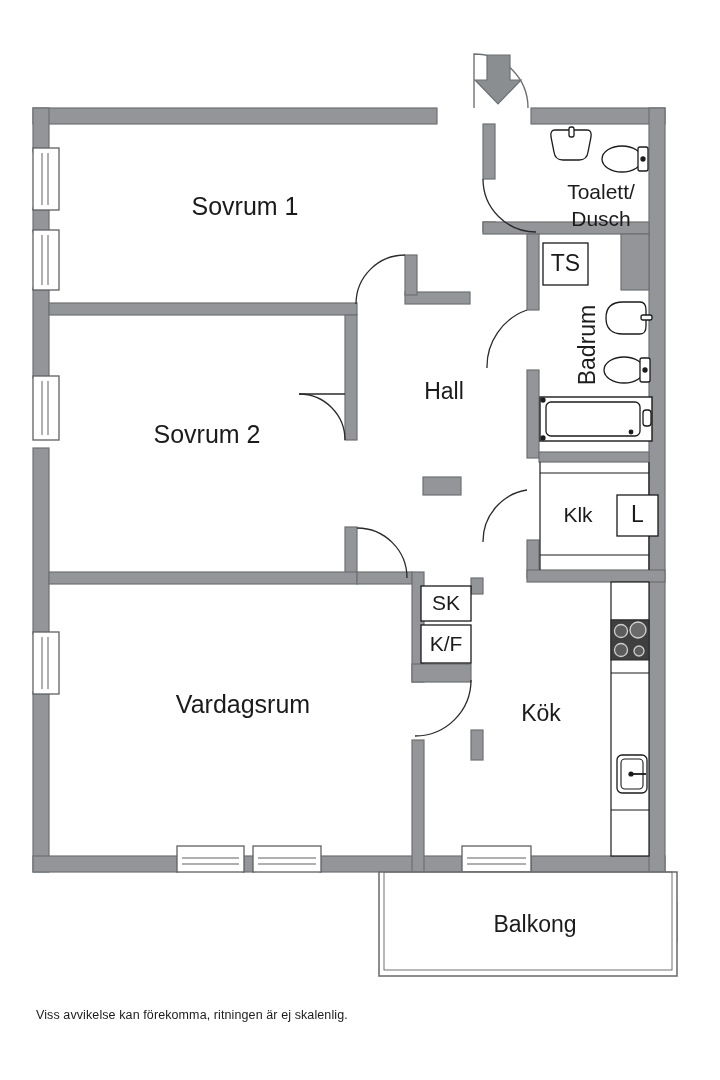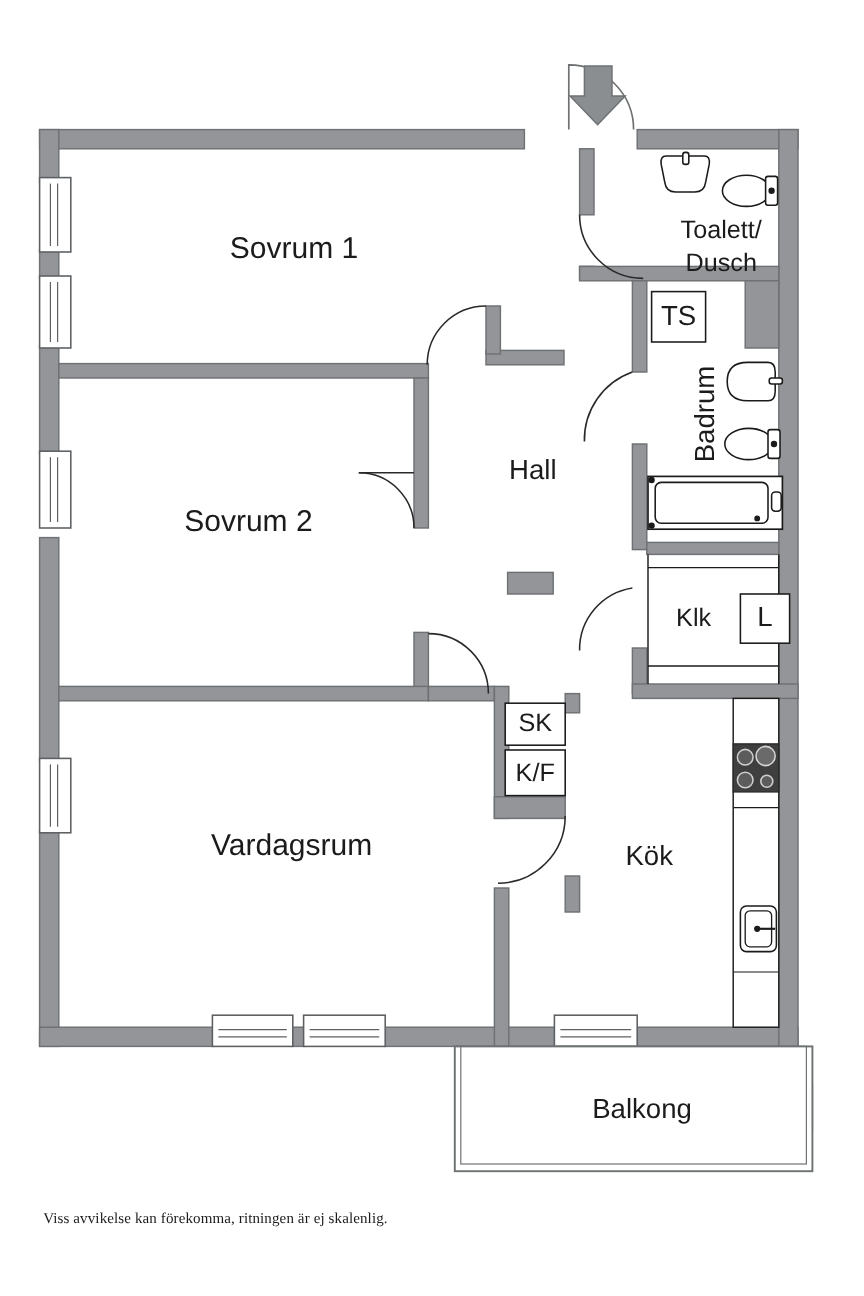--- a/index.html
+++ b/index.html
@@ -21,21 +21,20 @@
   .rl-big{font-size:25px;}
   .rl-mid{font-size:23px;}
   .rl-small{font-size:21px;}
   .disclaimer{
     position:absolute;
     left:36px;top:1008px;
     font-size:12.5px;
     letter-spacing:.1px;
     color:#1b1b1b;
     white-space:nowrap;
-    font-family:Liberation Serif, serif;
   }
 </style>
 </head>
 <body>
 
 <div id="plan-wrap">
 <svg id="floorplan" viewBox="0 0 720 1080" xmlns="http://www.w3.org/2000/svg">
 
   <g fill="#939598" stroke="#6e7173" stroke-width="1.2">
 

